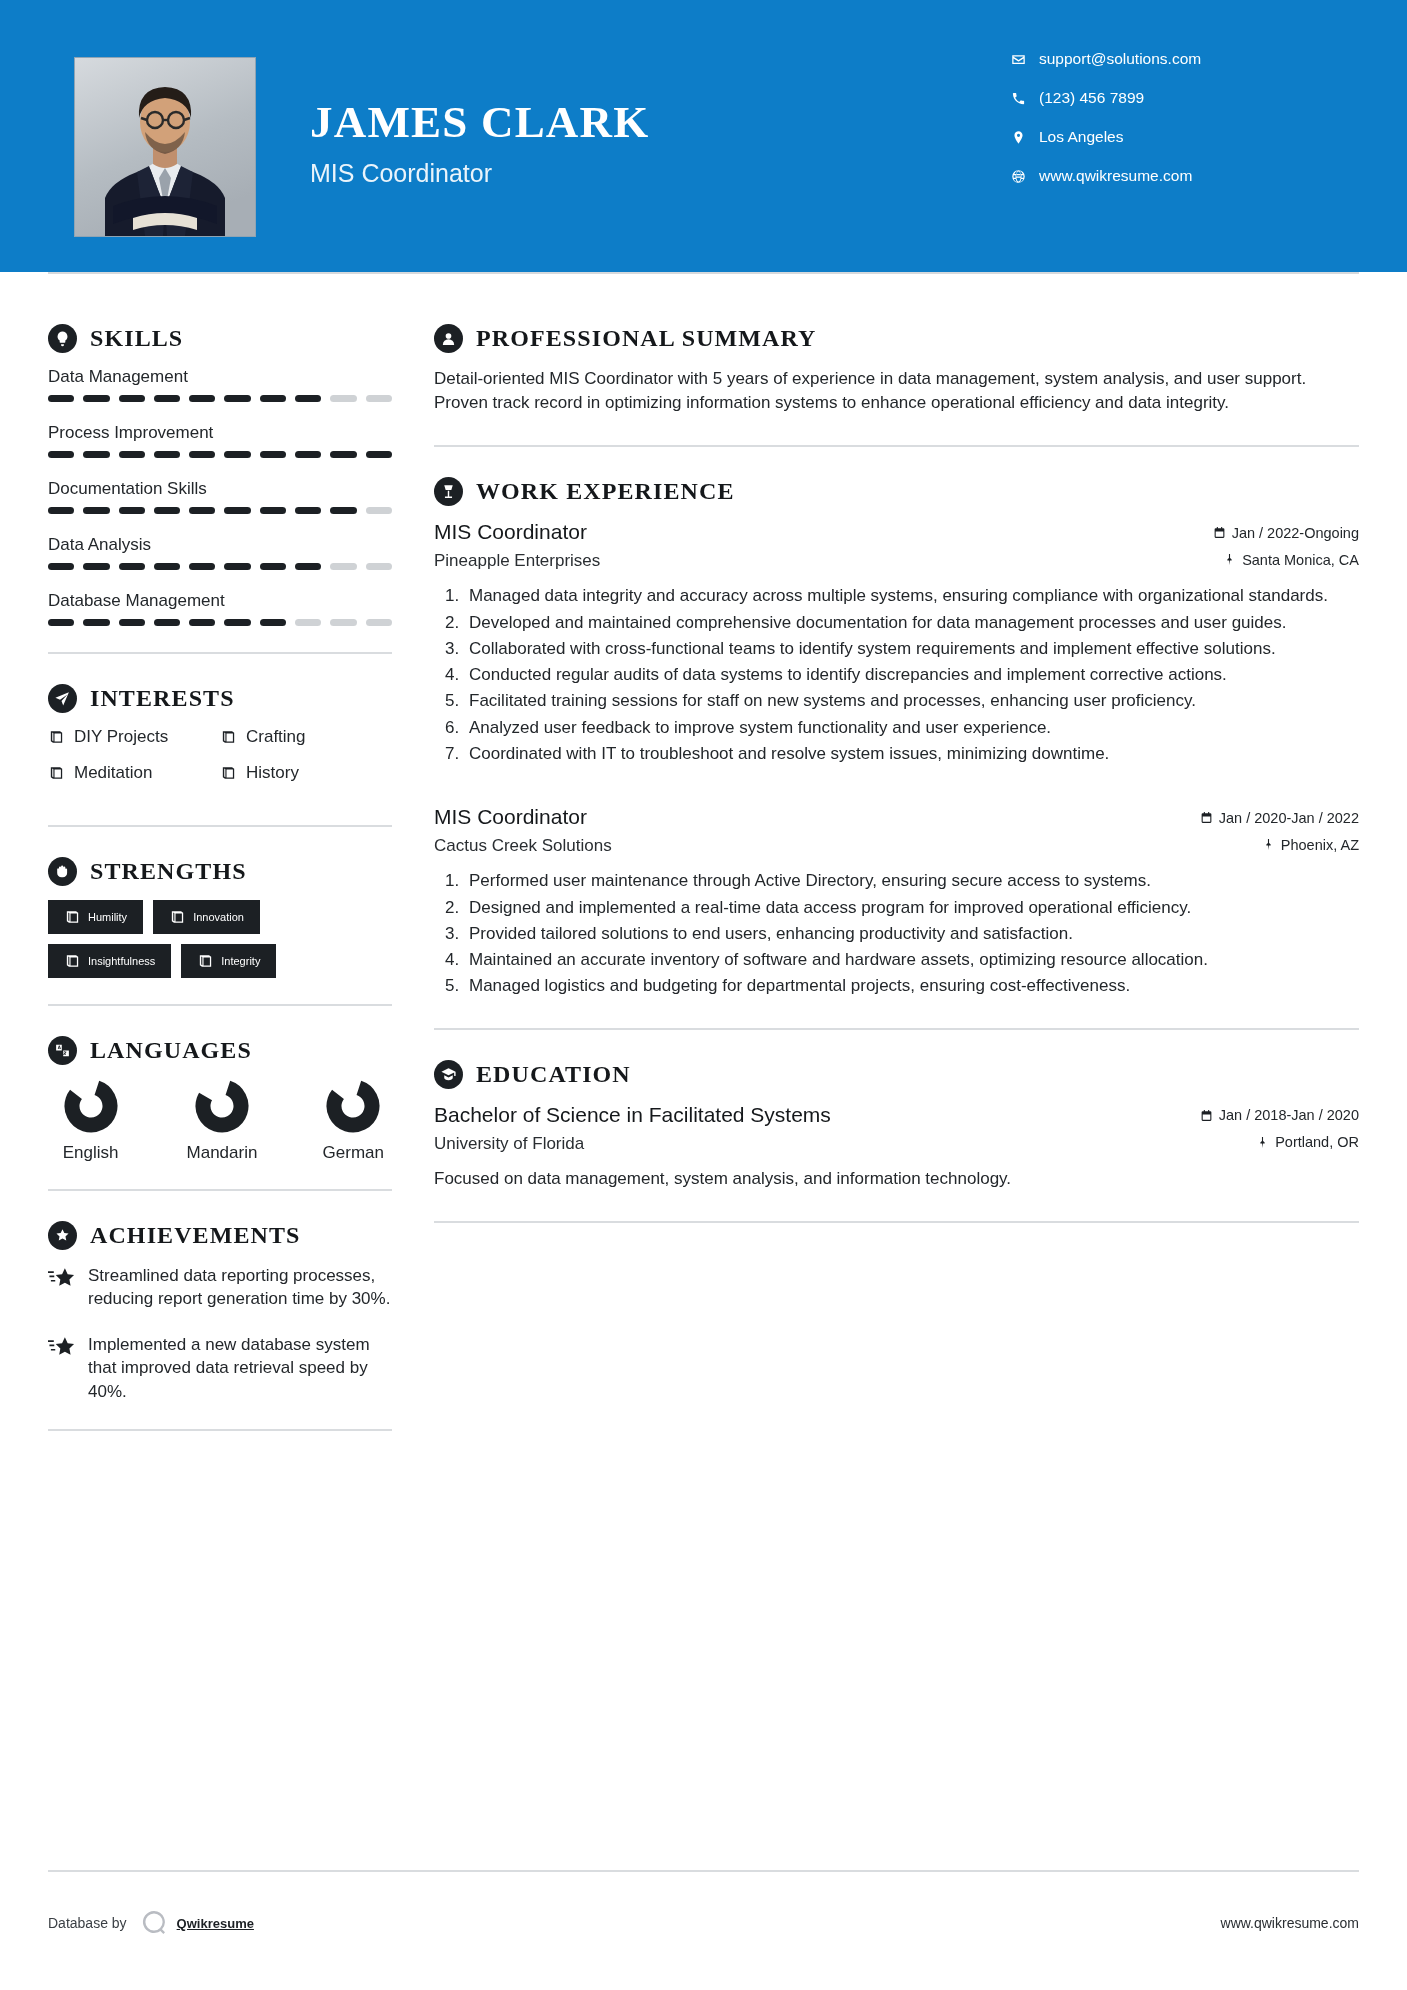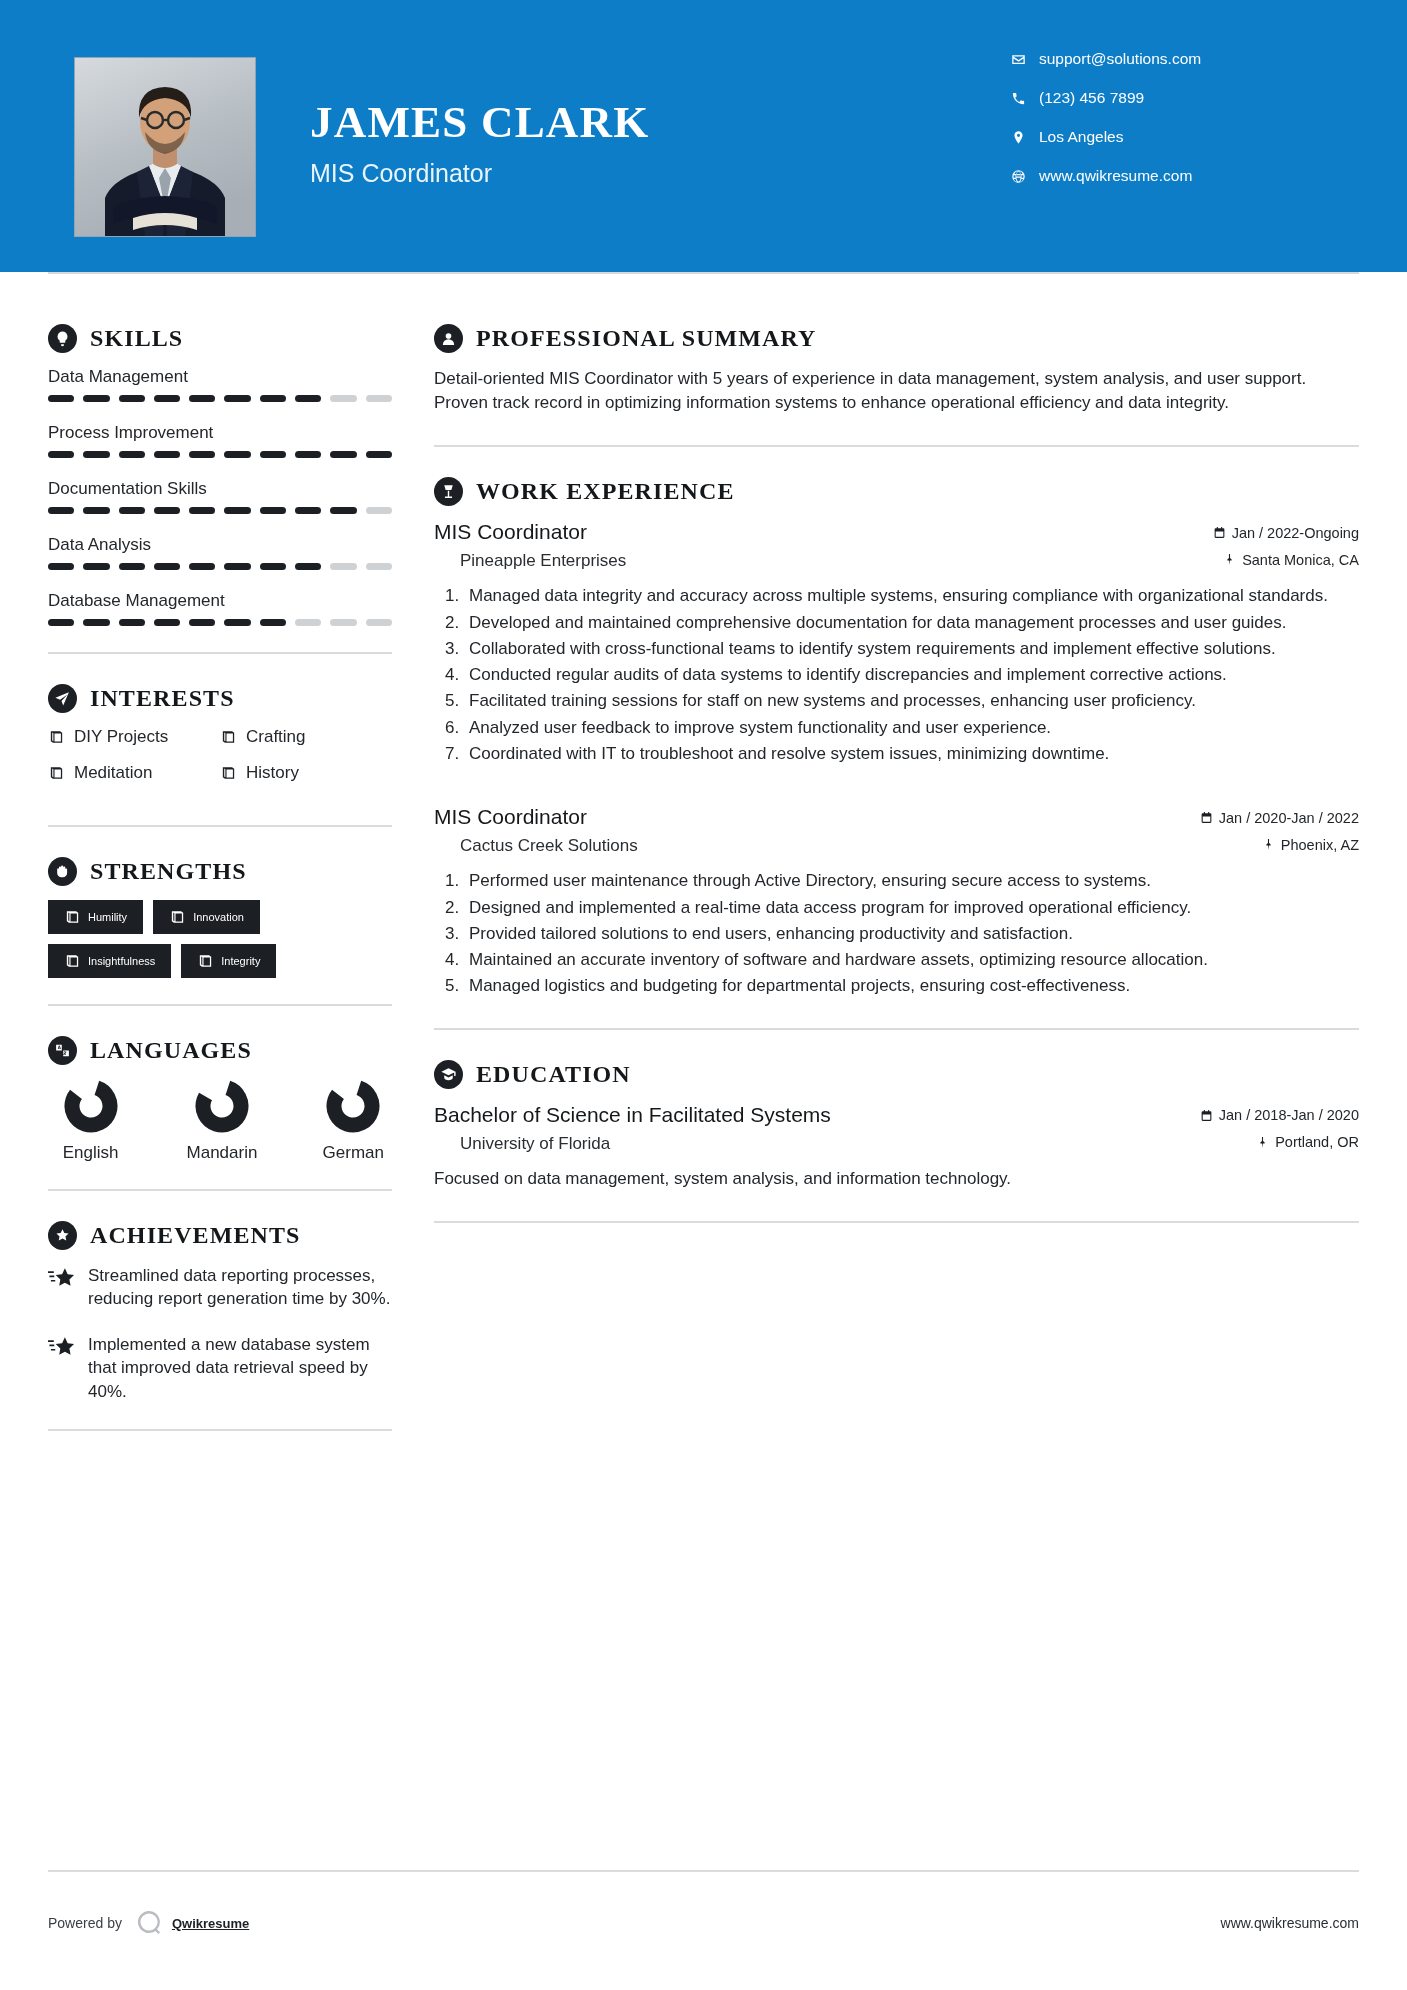--- a/index.html
+++ b/index.html
@@ -142,21 +142,21 @@
   
   .summary{font-size:17px;line-height:1.42;color:#23272b;margin:0;}
   .main .divider{margin:30px 0 30px 0;}
 
   .job{margin-bottom:6px;}
   .job-top{display:flex;justify-content:space-between;align-items:baseline;}
   .job-title{font-size:21px;color:#15181b;font-weight:400;}
   .job-meta{font-size:14.5px;color:#23272b;display:flex;align-items:center;white-space:nowrap;}
   .job-meta svg{width:13px;height:13px;fill:#1c2024;margin-right:6px;}
   .job-sub{display:flex;justify-content:space-between;align-items:baseline;margin-top:7px;}
-  .job-company{font-size:17px;color:#2a2e32;margin-left:26px;}
+  .job-company{font-size:17px;color:#2a2e32;}
   ol.duties{margin:13px 0 0 0;padding-left:30px;}
   ol.duties li{font-size:17px;line-height:1.37;color:#23272b;margin-bottom:3px;padding-left:5px;}
   .job-space{height:34px;}
 
   .edu-desc{font-size:17px;line-height:1.42;color:#23272b;margin-top:13px;}
 
   
   .footer{
     position:absolute;left:0;right:0;bottom:0;height:120px;
   }
@@ -643,21 +643,21 @@
       </div>
 
       <div class="divider"></div>
     </div>
   </div>
 
   <div class="footer">
     <div class="footer-line"></div>
     <div class="footer-inner">
       <div class="powered">
-        <span>Powered by</span>
+        <span>Database by</span>
         <span class="qlogo">
           <svg viewBox="0 0 30 30">
               <path d="M15 3a11 11 0 1 0 6.4 19.9l3 3 1.6-1.6-3-3A11 11 0 0 0 15 3zm0 2.4a8.6 8.6 0 1 1 0 17.2 8.6 8.6 0 0 1 0-17.2z" fill="#b9bcc2"></path>
             </svg>
         </span>
         <span class="qname">Qwikresume</span>
       </div>
       <div class="fsite">www.qwikresume.com</div>
     </div>
   </div>

